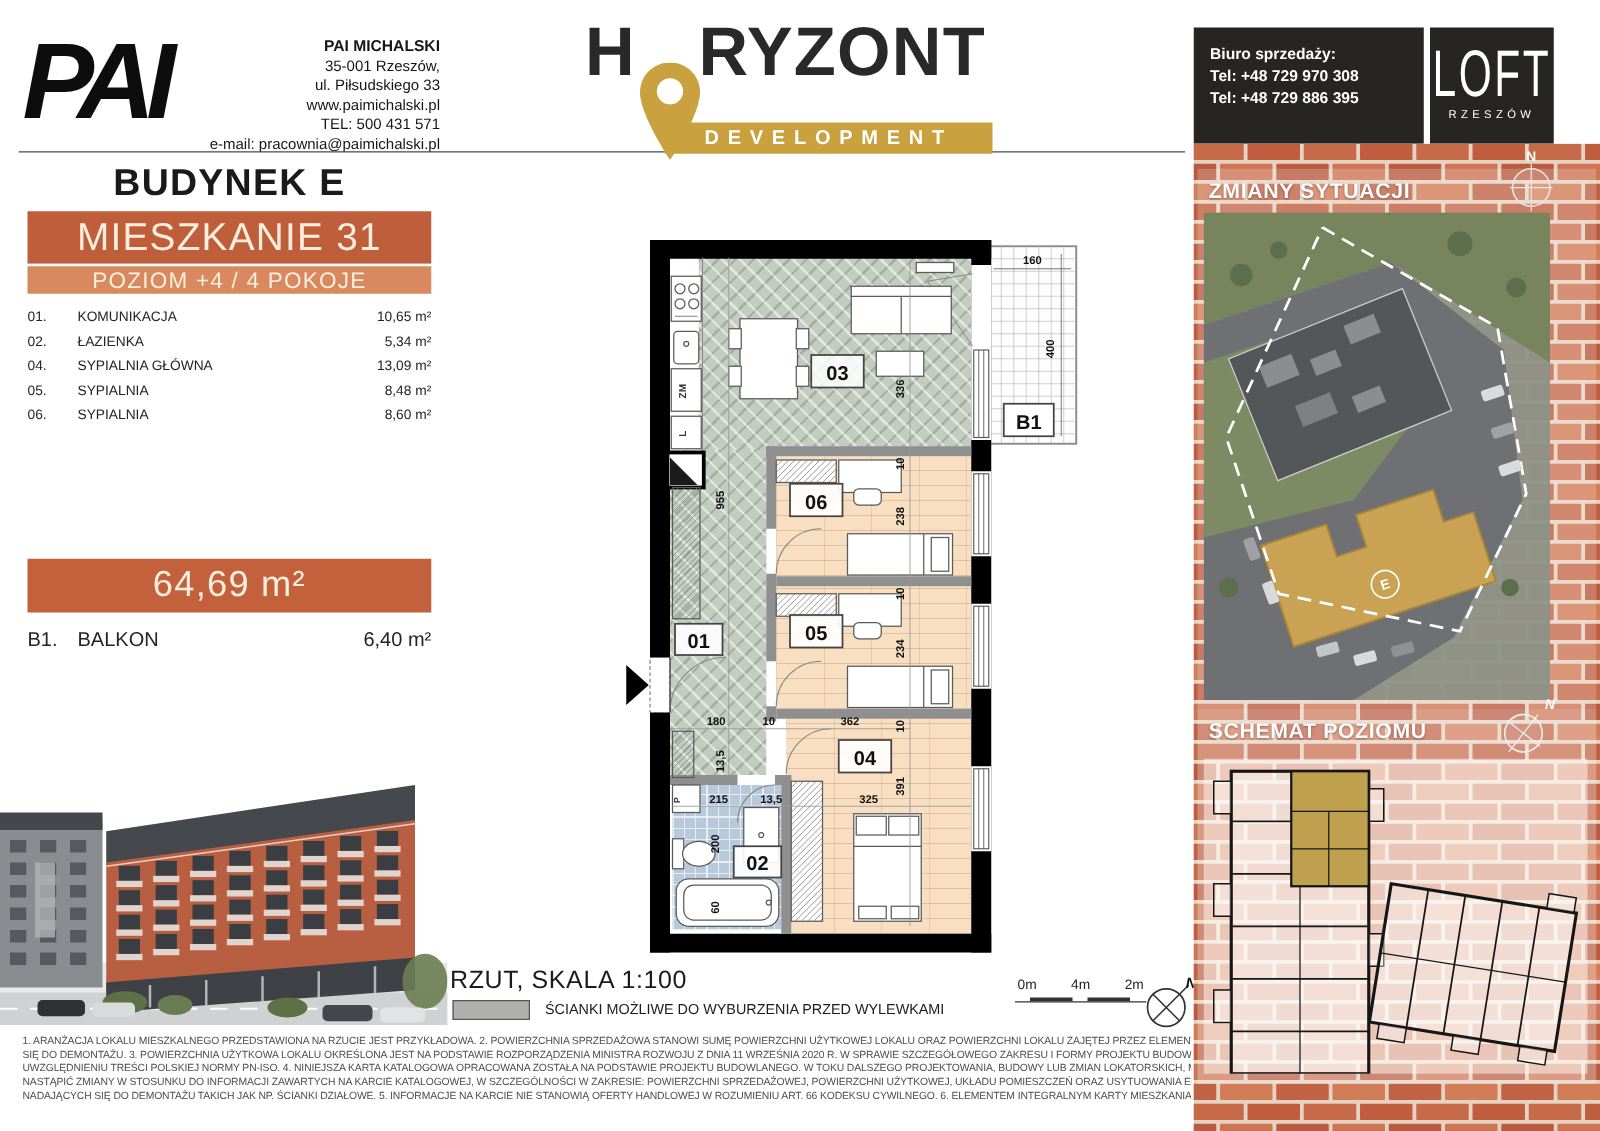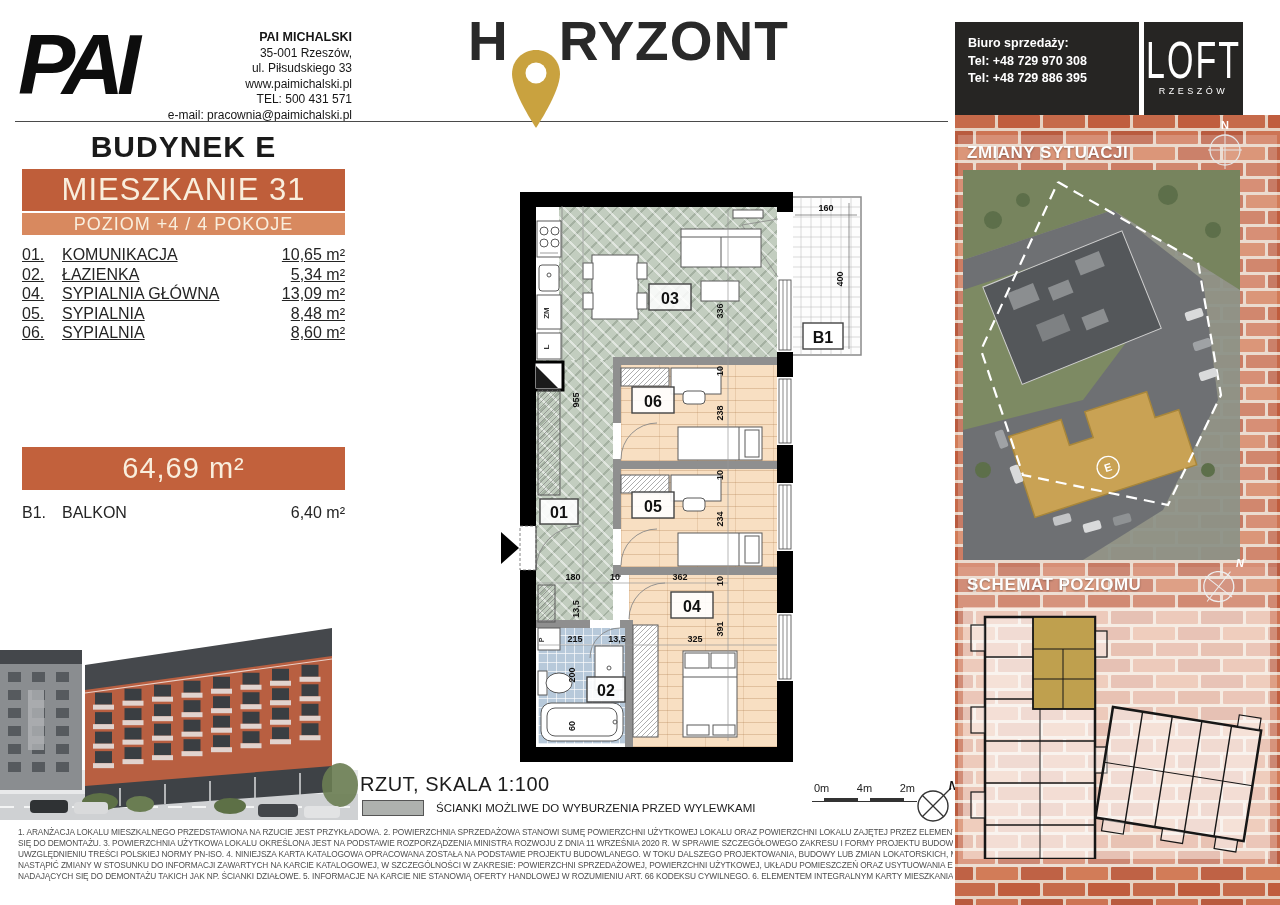--- a/index.html
+++ b/index.html
@@ -27,21 +27,21 @@
   #loft-name{font-size:34px;font-weight:400;letter-spacing:2px;transform:scaleY(1.55);transform-origin:top center;}
   #loft-city{font-size:9px;letter-spacing:3.5px;margin-top:17px;}
 
   
   #building-title{left:22px;top:130px;width:323px;text-align:center;font-size:30px;font-weight:800;letter-spacing:1px;}
   #apartment-banner{left:22px;top:169px;width:323px;}
   #banner-top{height:42px;background:#bf5e3a;color:#f9eedd;text-align:center;font-size:31px;line-height:42px;letter-spacing:1px;}
   #banner-div{height:2px;background:rgba(255,255,255,0.9);}
   #banner-bottom{height:22px;background:#d8895f;color:#f9eedd;text-align:center;font-size:18px;line-height:22px;letter-spacing:1px;}
 
-  #room-list{left:22px;top:245px;width:323px;font-size:16px;color:#242424;text-decoration:underline;}
+  #room-list{left:22px;top:245px;width:323px;font-size:11px;color:#242424;}
   .room-row{display:flex;height:19.6px;line-height:19.6px;}
   .room-no{width:40px;}
   .room-name{flex:1;}
   .room-area{text-align:right;}
   #area-banner{left:22px;top:447px;width:323px;height:43px;background:#c2613c;color:#f9eedd;
                text-align:center;font-size:29px;line-height:43px;letter-spacing:1px;}
   #balcony-row{left:22px;top:503px;width:323px;font-size:16px;color:#242424;}
 
   #building-rendering{left:0px;top:580px;width:358px;height:240px;}
 
@@ -99,20 +99,21 @@
   <div>e-mail: pracownia@paimichalski.pl</div>
 </div>
 <div id="header-rule" class="abs"></div>
 
 <div id="brand" class="abs">
   <div id="brand-main">
     <span>H</span>
     <span id="brand-gap"></span>
     <span>RYZONT</span>
   </div>
+  <div id="brand-band" class="abs">DEVELOPMENT</div>
   <svg id="brand-pin" class="abs" width="48" height="80" viewBox="0 0 48 80">
     <path d="M24,0 C11,0 0,10 0,24 C0,42 24,78 24,78 C24,78 48,42 48,24 C48,10 37,0 24,0 Z" fill="#c9a23f"></path>
     <circle cx="24" cy="23" r="10.5" fill="#ffffff"></circle>
   </svg>
 </div>
 
 <div id="sales-box" class="abs">
   <div>Biuro sprzedaży:</div>
   <div>Tel: +48 729 970 308</div>
   <div>Tel: +48 729 886 395</div>

